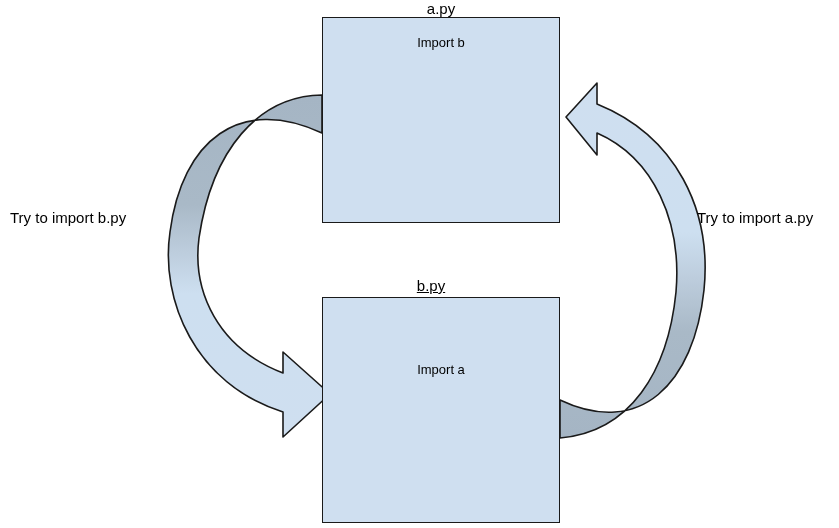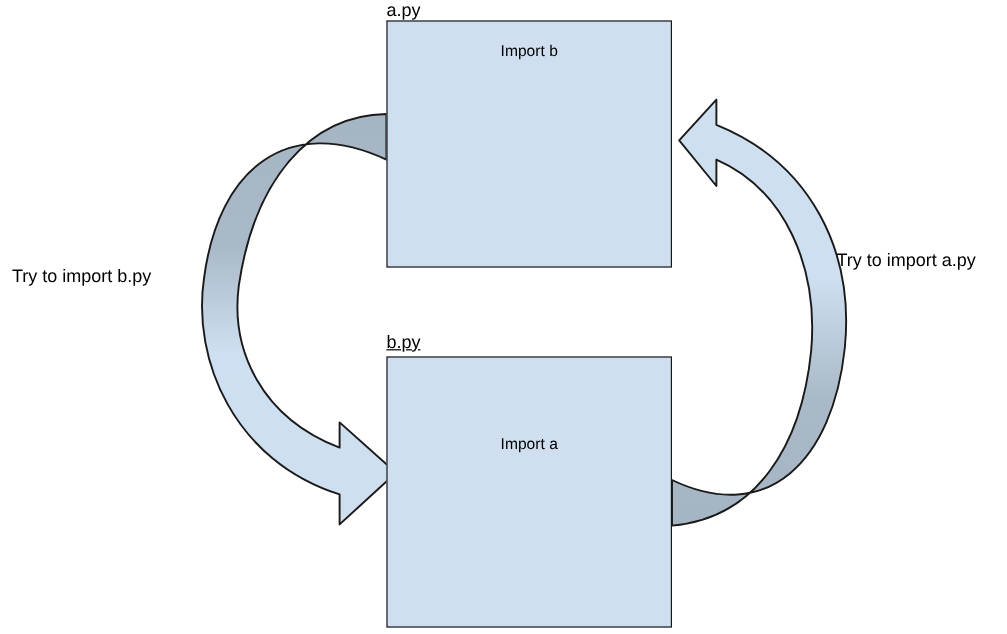--- a/index.html
+++ b/index.html
@@ -25,20 +25,21 @@
     position: absolute;
     background: #cfdff0;
     border: 1px solid #1a1a1a;
     box-sizing: border-box;
   }
   .node-title {
     position: absolute;
     font-size: 15px;
     color: #000000;
     white-space: nowrap;
+    text-align: center;
     line-height: 18px;
   }
   .node-body-label {
     position: absolute;
     font-size: 13px;
     color: #000000;
     white-space: nowrap;
     text-align: center;
     line-height: 18px;
     width: 100%;
@@ -47,24 +48,24 @@
   .edge-label {
     position: absolute;
     font-size: 15px;
     color: #000000;
     white-space: nowrap;
     line-height: 18px;
   }
   #box-a { left: 322px; top: 17px; width: 238px; height: 206px; }
   #box-b { left: 322px; top: 297px; width: 238px; height: 226px; }
   #title-a { left: 322px; top: 0px; width: 238px; }
-  #title-b { left: 322px; top: 277px; width: 238px; text-decoration: underline; }
+  #title-b { left: 312px; top: 277px; width: 238px; text-decoration: underline; }
   #label-a-body { top: 34px; }
   #label-b-body { top: 314px; margin-top: 47px; }
-  #label-left { left: 10px; top: 222px; }
+  #label-left { left: 10px; top: 209px; }
   #label-right { left: 697px; top: 209px; }
 </style>
 </head>
 <body>
 
 <svg id="diagram-canvas" viewBox="0 0 839 528" xmlns="http://www.w3.org/2000/svg">
 
   <defs>
     <linearGradient id="grad-left-arrow" x1="0" y1="0" x2="0" y2="1">
       <stop offset="0%" stop-color="#a5b5c4"></stop>

